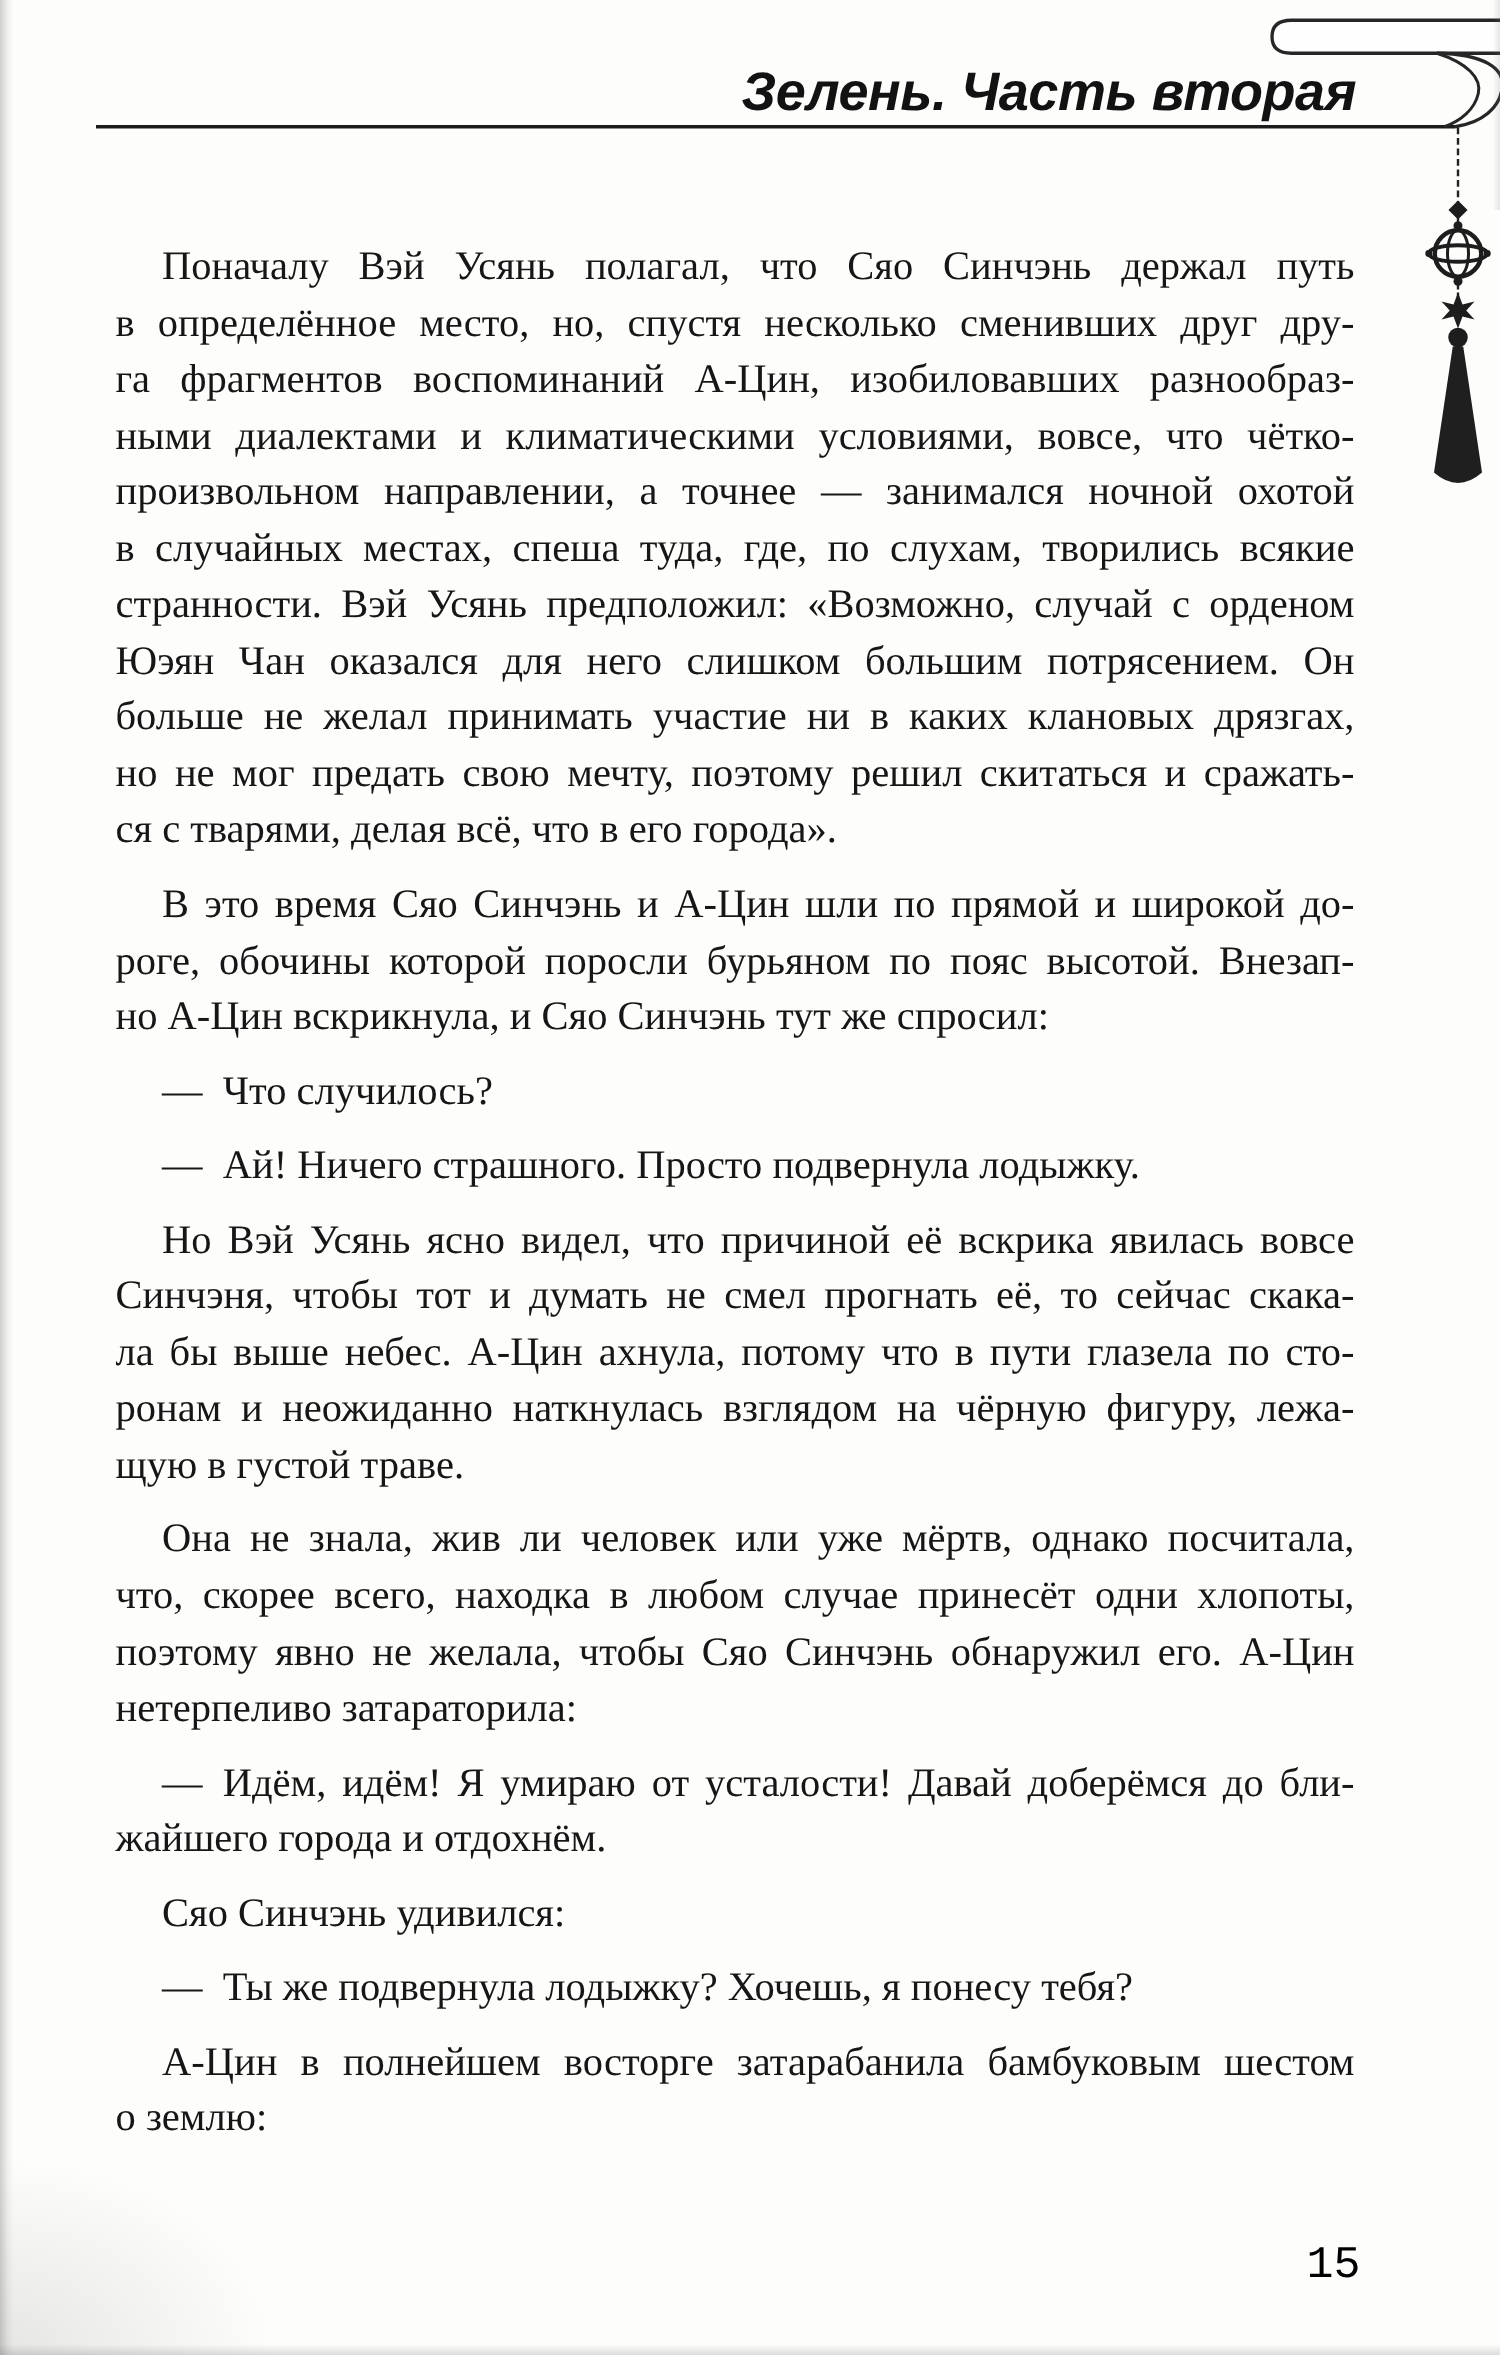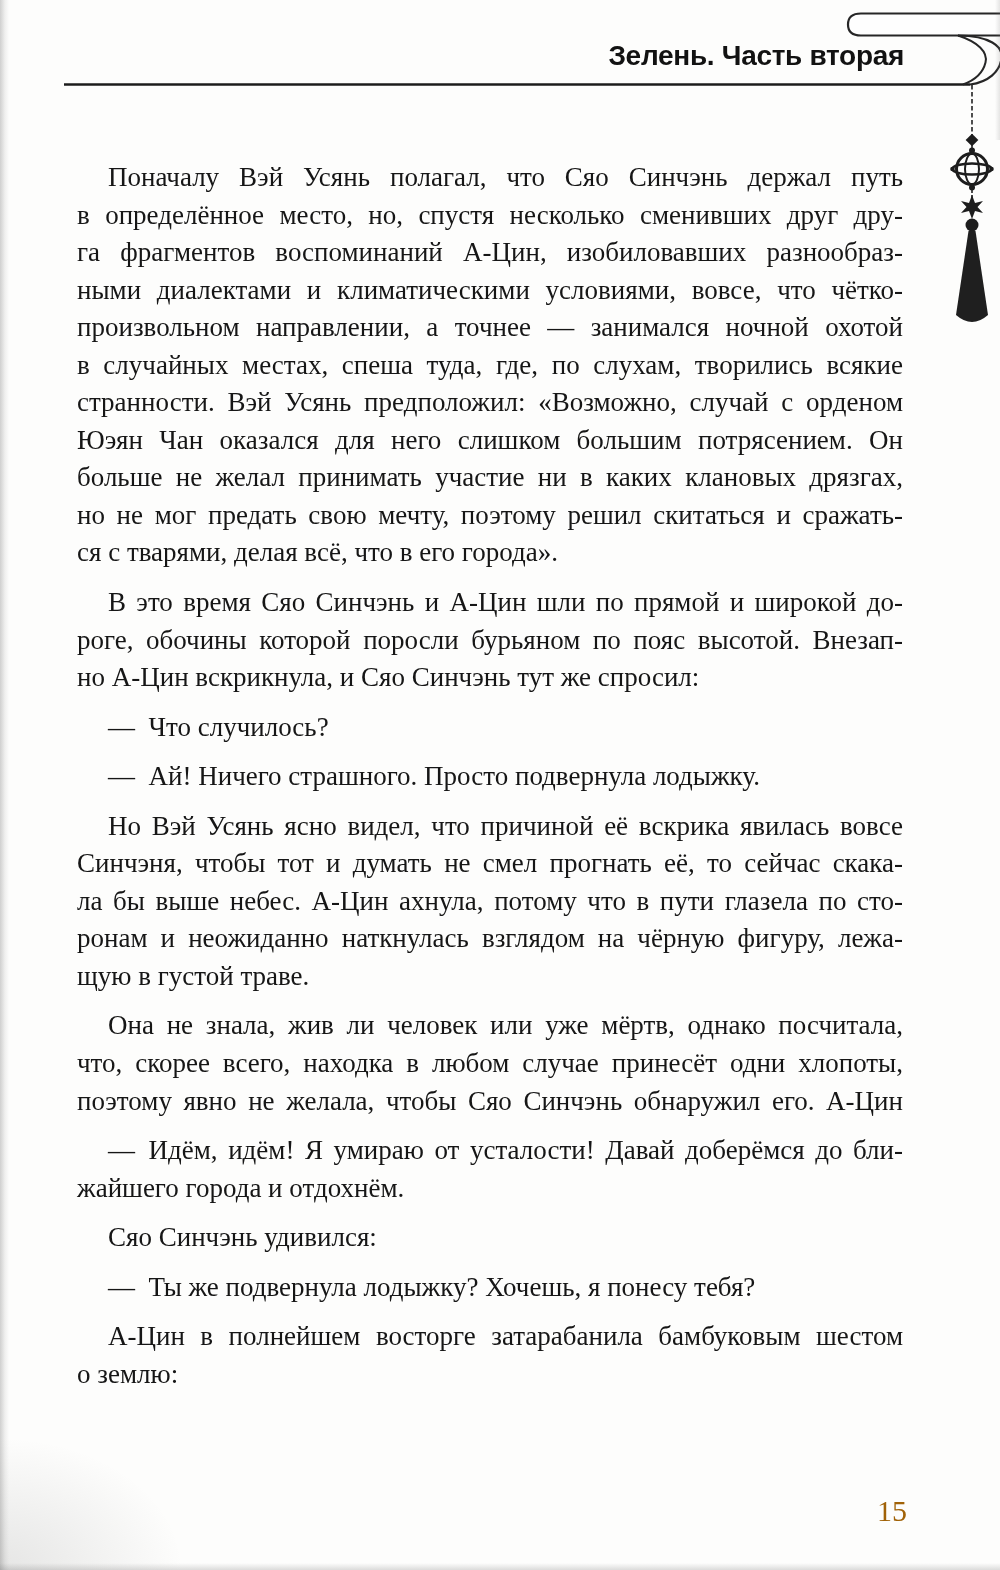--- a/index.html
+++ b/index.html
@@ -15,22 +15,23 @@
     overflow: hidden;
     color: #161616;
     font-family: "Liberation Serif", "DejaVu Serif", serif;
   }
   
   .header-title {
     position: absolute;
     top: 40px;
     right: 96px;
     font-family: "Liberation Sans", "DejaVu Sans", sans-serif;
+    font-style: italic;
     font-weight: 700;
-    font-size: 28px;
+    font-size: 36px;
     letter-spacing: -0.3px;
     color: #121212;
     white-space: nowrap;
   }
   .ornament-svg {
     position: absolute;
     left: 0;
     top: 0;
     width: 1000px;
     height: 345px;
@@ -52,23 +53,23 @@
     text-align-last: justify;
     overflow: visible;
   }
   .line.last { text-align-last: left; }
   .line.first { text-indent: 31px; }
   
   .pagenum {
     position: absolute;
     top: 1494px;
     right: 93px;
-    font-family: Liberation Serif, serif;
+    font-family: Liberation Mono, monospace;
     font-size: 30px;
-    color: #a16207;
+    color: #000000;
   }
   
   .edge-left {
     position: absolute;
     left: 0; top: 0;
     width: 9px; height: 100%;
     background: linear-gradient(to right, rgba(90,90,90,0.28), rgba(120,120,120,0.10) 55%, rgba(0,0,0,0));
     pointer-events: none;
   }
   .edge-bottom {
@@ -168,20 +169,21 @@
       <div class="line">Синчэня, чтобы тот и думать не смел прогнать её, то сейчас скака-</div>
       <div class="line">ла бы выше небес. А-Цин ахнула, потому что в пути глазела по сто-</div>
       <div class="line">ронам и неожиданно наткнулась взглядом на чёрную фигуру, лежа-</div>
       <div class="line last">щую в густой траве.</div>
     </div>
 
     <div class="para">
       <div class="line first">Она не знала, жив ли человек или уже мёртв, однако посчитала,</div>
       <div class="line">что, скорее всего, находка в любом случае принесёт одни хлопоты,</div>
       <div class="line">поэтому явно не желала, чтобы Сяо Синчэнь обнаружил его. А-Цин</div>
+      <div class="line last">нетерпеливо затараторила:</div>
     </div>
 
     <div class="para">
       <div class="line first">— Идём, идём! Я умираю от усталости! Давай доберёмся до бли-</div>
       <div class="line last">жайшего города и отдохнём.</div>
     </div>
 
     <div class="para">
       <div class="line first last">Сяо Синчэнь удивился:</div>
     </div>

